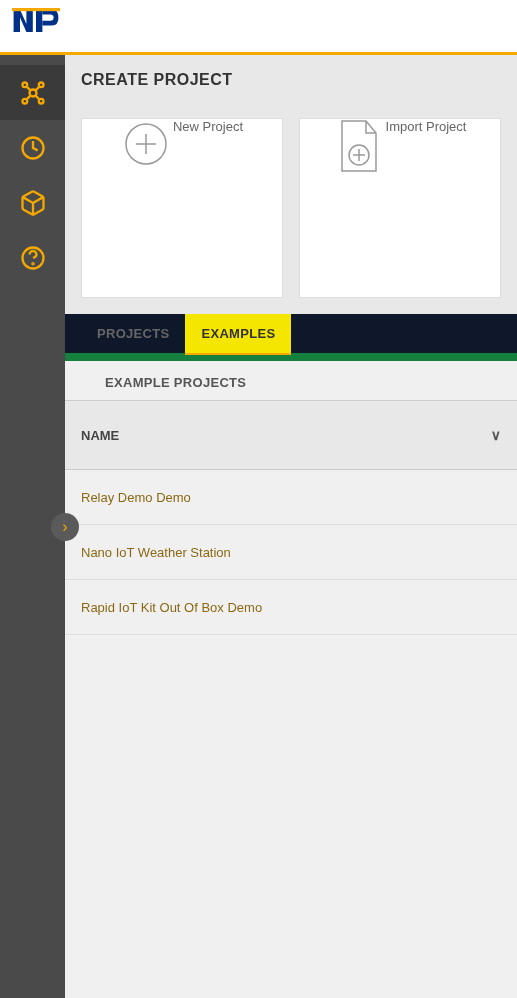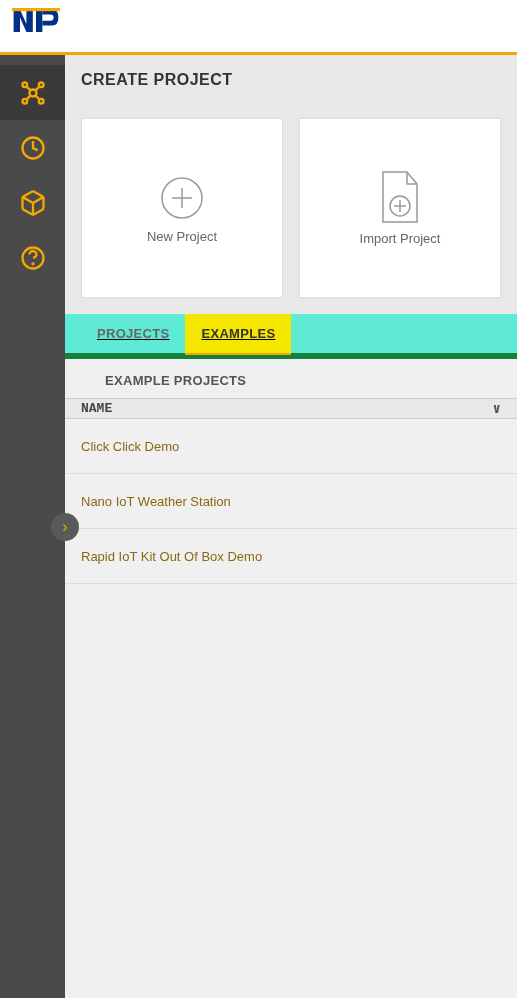--- a/index.html
+++ b/index.html
@@ -126,44 +126,42 @@
       display: flex;
       gap: 16px;
     }
 
     .project-card {
       flex: 1;
       background: #fff;
       border: 1px solid #ddd;
       height: 180px;
       display: flex;
-      flex-direction: column;
-      align-items: center;
+      align-items: flex-start;
       justify-content: center;
       cursor: pointer;
       gap: 2px;
     }
 
     .card-icon {
       color: #999;
     }
 
     .card-label {
       font-size: 13px;
       color: #666;
     }
 
     
     #tabs-section {
-      background: #5eead4;
+      background: #0f172a;
       padding: 0 16px;
       display: flex;
       gap: 0;
-      border-bottom: 6px solid #15803d;
-      text-decoration: underline;
+      border-bottom: 8px solid #15803d;
     }
 
     .tab-item {
       padding: 12px 16px;
       font-size: 13px;
       font-weight: bold;
       color: #666;
       cursor: pointer;
       position: relative;
       letter-spacing: 0.3px;
@@ -191,31 +189,30 @@
     #example-header {
       padding: 14px 16px 10px 16px;
       font-size: 13px;
       font-weight: bold;
       color: #555;
       letter-spacing: 0.3px;
       margin-left: 24px;
     }
 
     #name-header {
-      padding: 1px 16px;
+      padding: 26px 16px;
       font-size: 13px;
       font-weight: bold;
       color: #444;
       border-top: 1px solid #ccc;
       border-bottom: 1px solid #ccc;
       display: flex;
       justify-content: space-between;
       align-items: center;
       background: #e8e8e8;
-      font-family: Liberation Mono, monospace;
     }
 
     .example-item {
       padding: 18px 16px;
       border-bottom: 1px solid #ddd;
       background: #f0f0f0;
       cursor: pointer;
     }
 
     .example-item a {
@@ -338,21 +335,21 @@
     <div id="example-section">
 
       <div id="example-header">EXAMPLE PROJECTS</div>
 
       <div id="name-header">
         <span>NAME</span>
         <span style="color:#555; font-size:14px;">∨</span>
       </div>
 
       <div class="example-item">
-        <a>Click Click Demo</a>
+        <a>Relay Demo Demo</a>
       </div>
 
       <div class="example-item">
         <a>Nano IoT Weather Station</a>
       </div>
 
       <div class="example-item">
         <a>Rapid IoT Kit Out Of Box Demo</a>
       </div>
 

